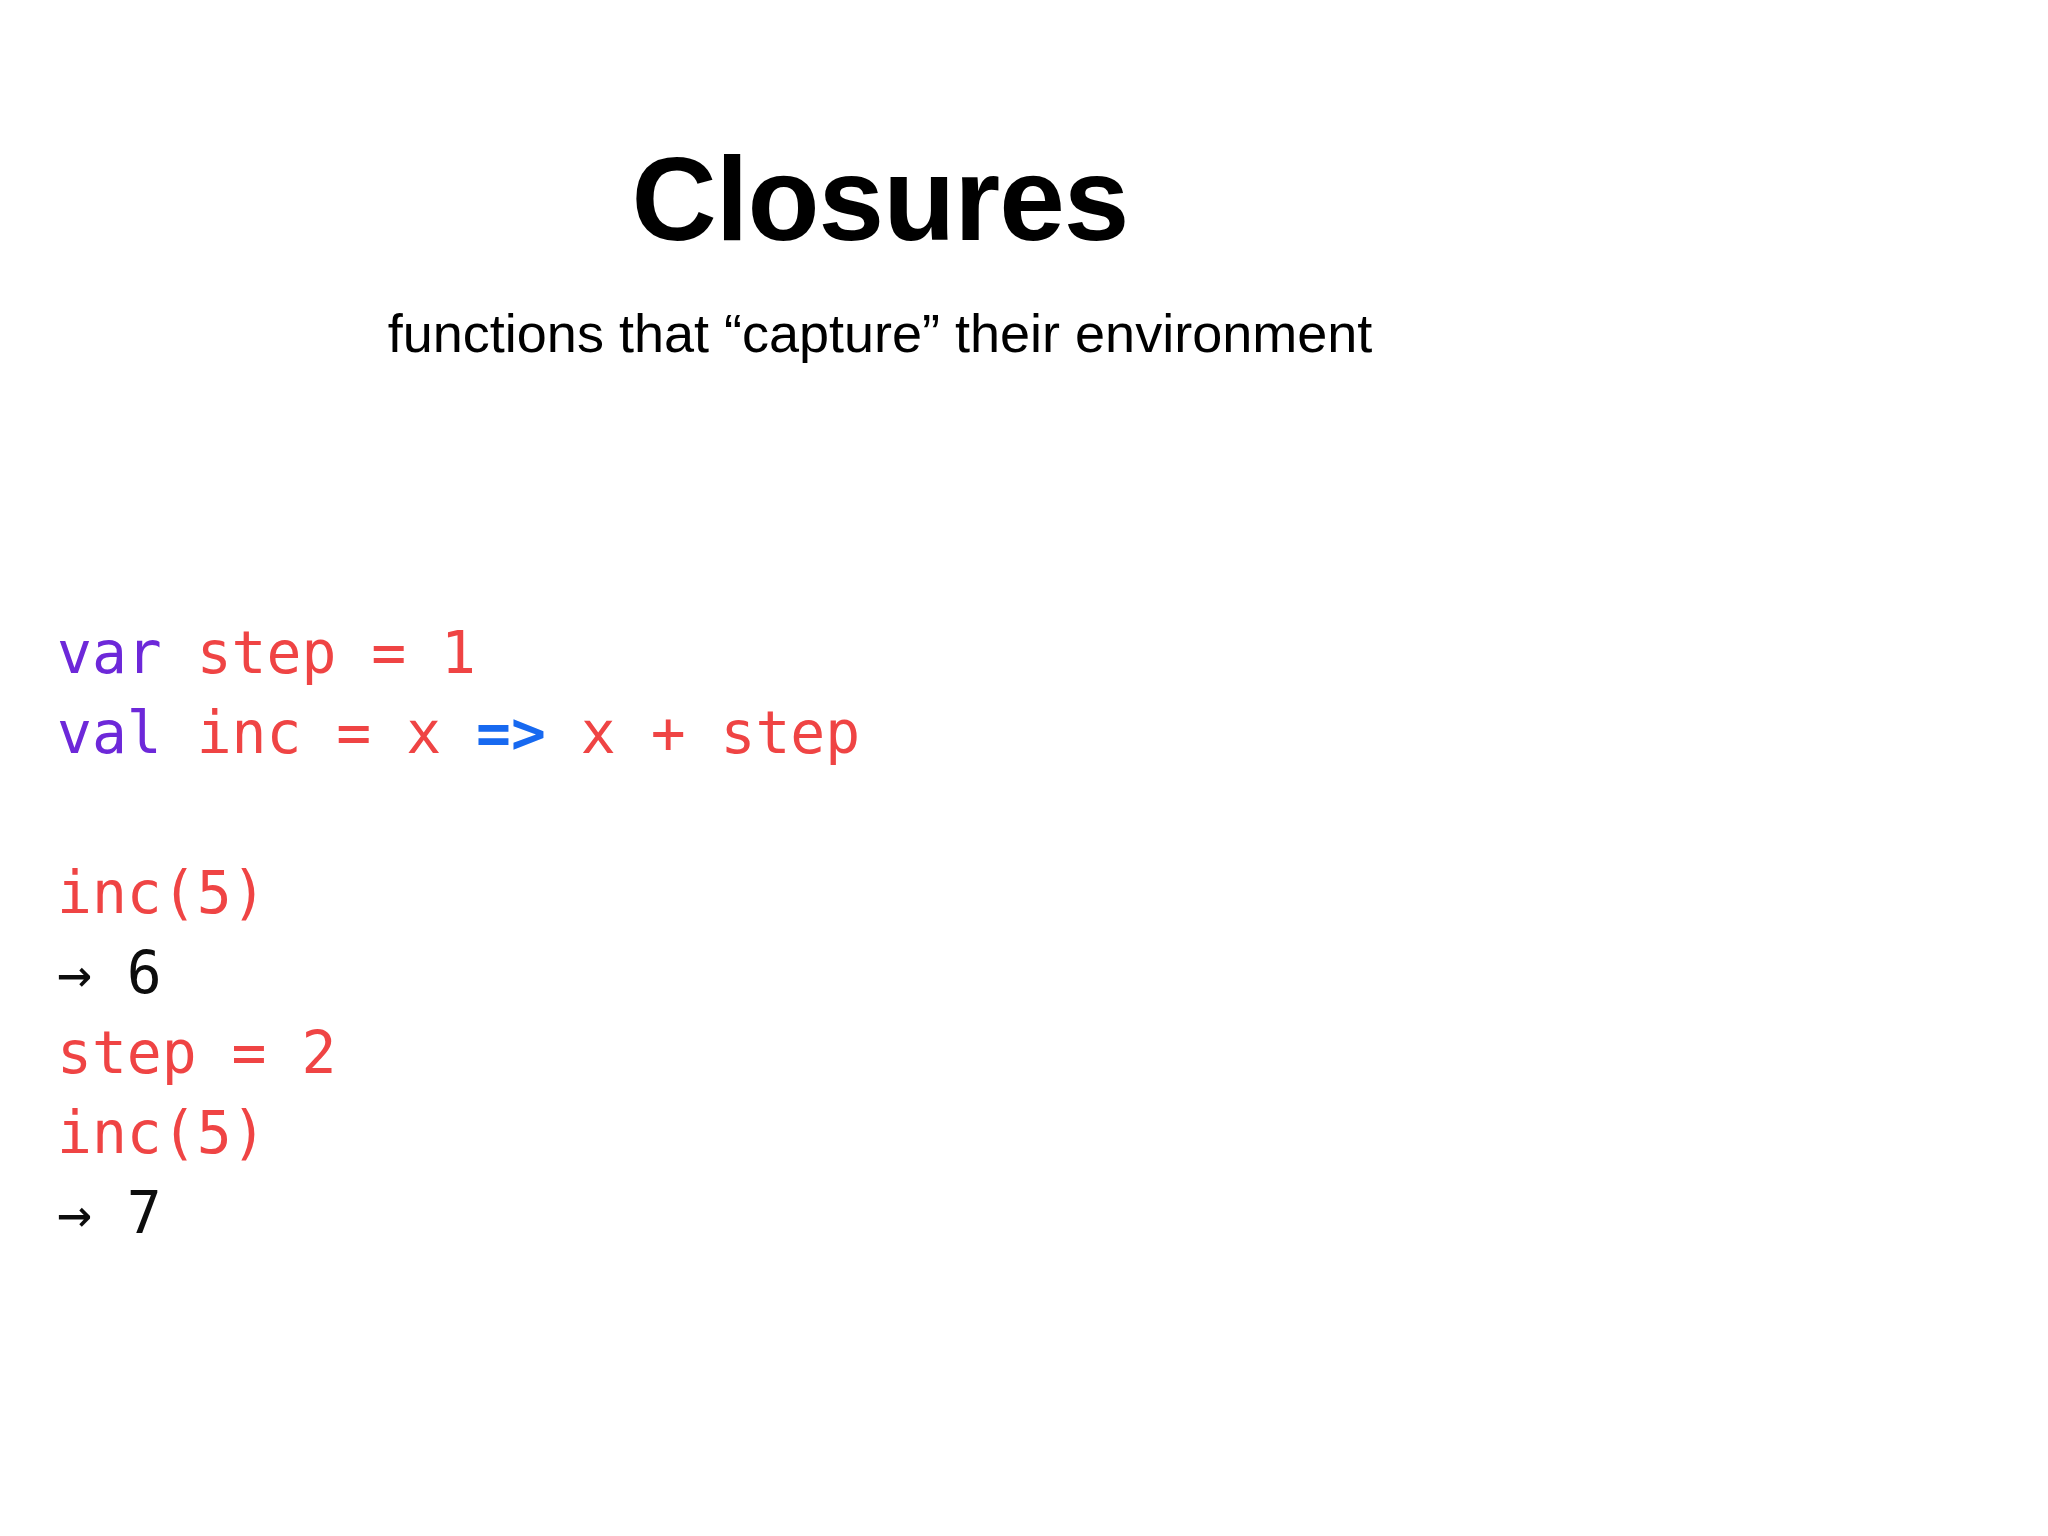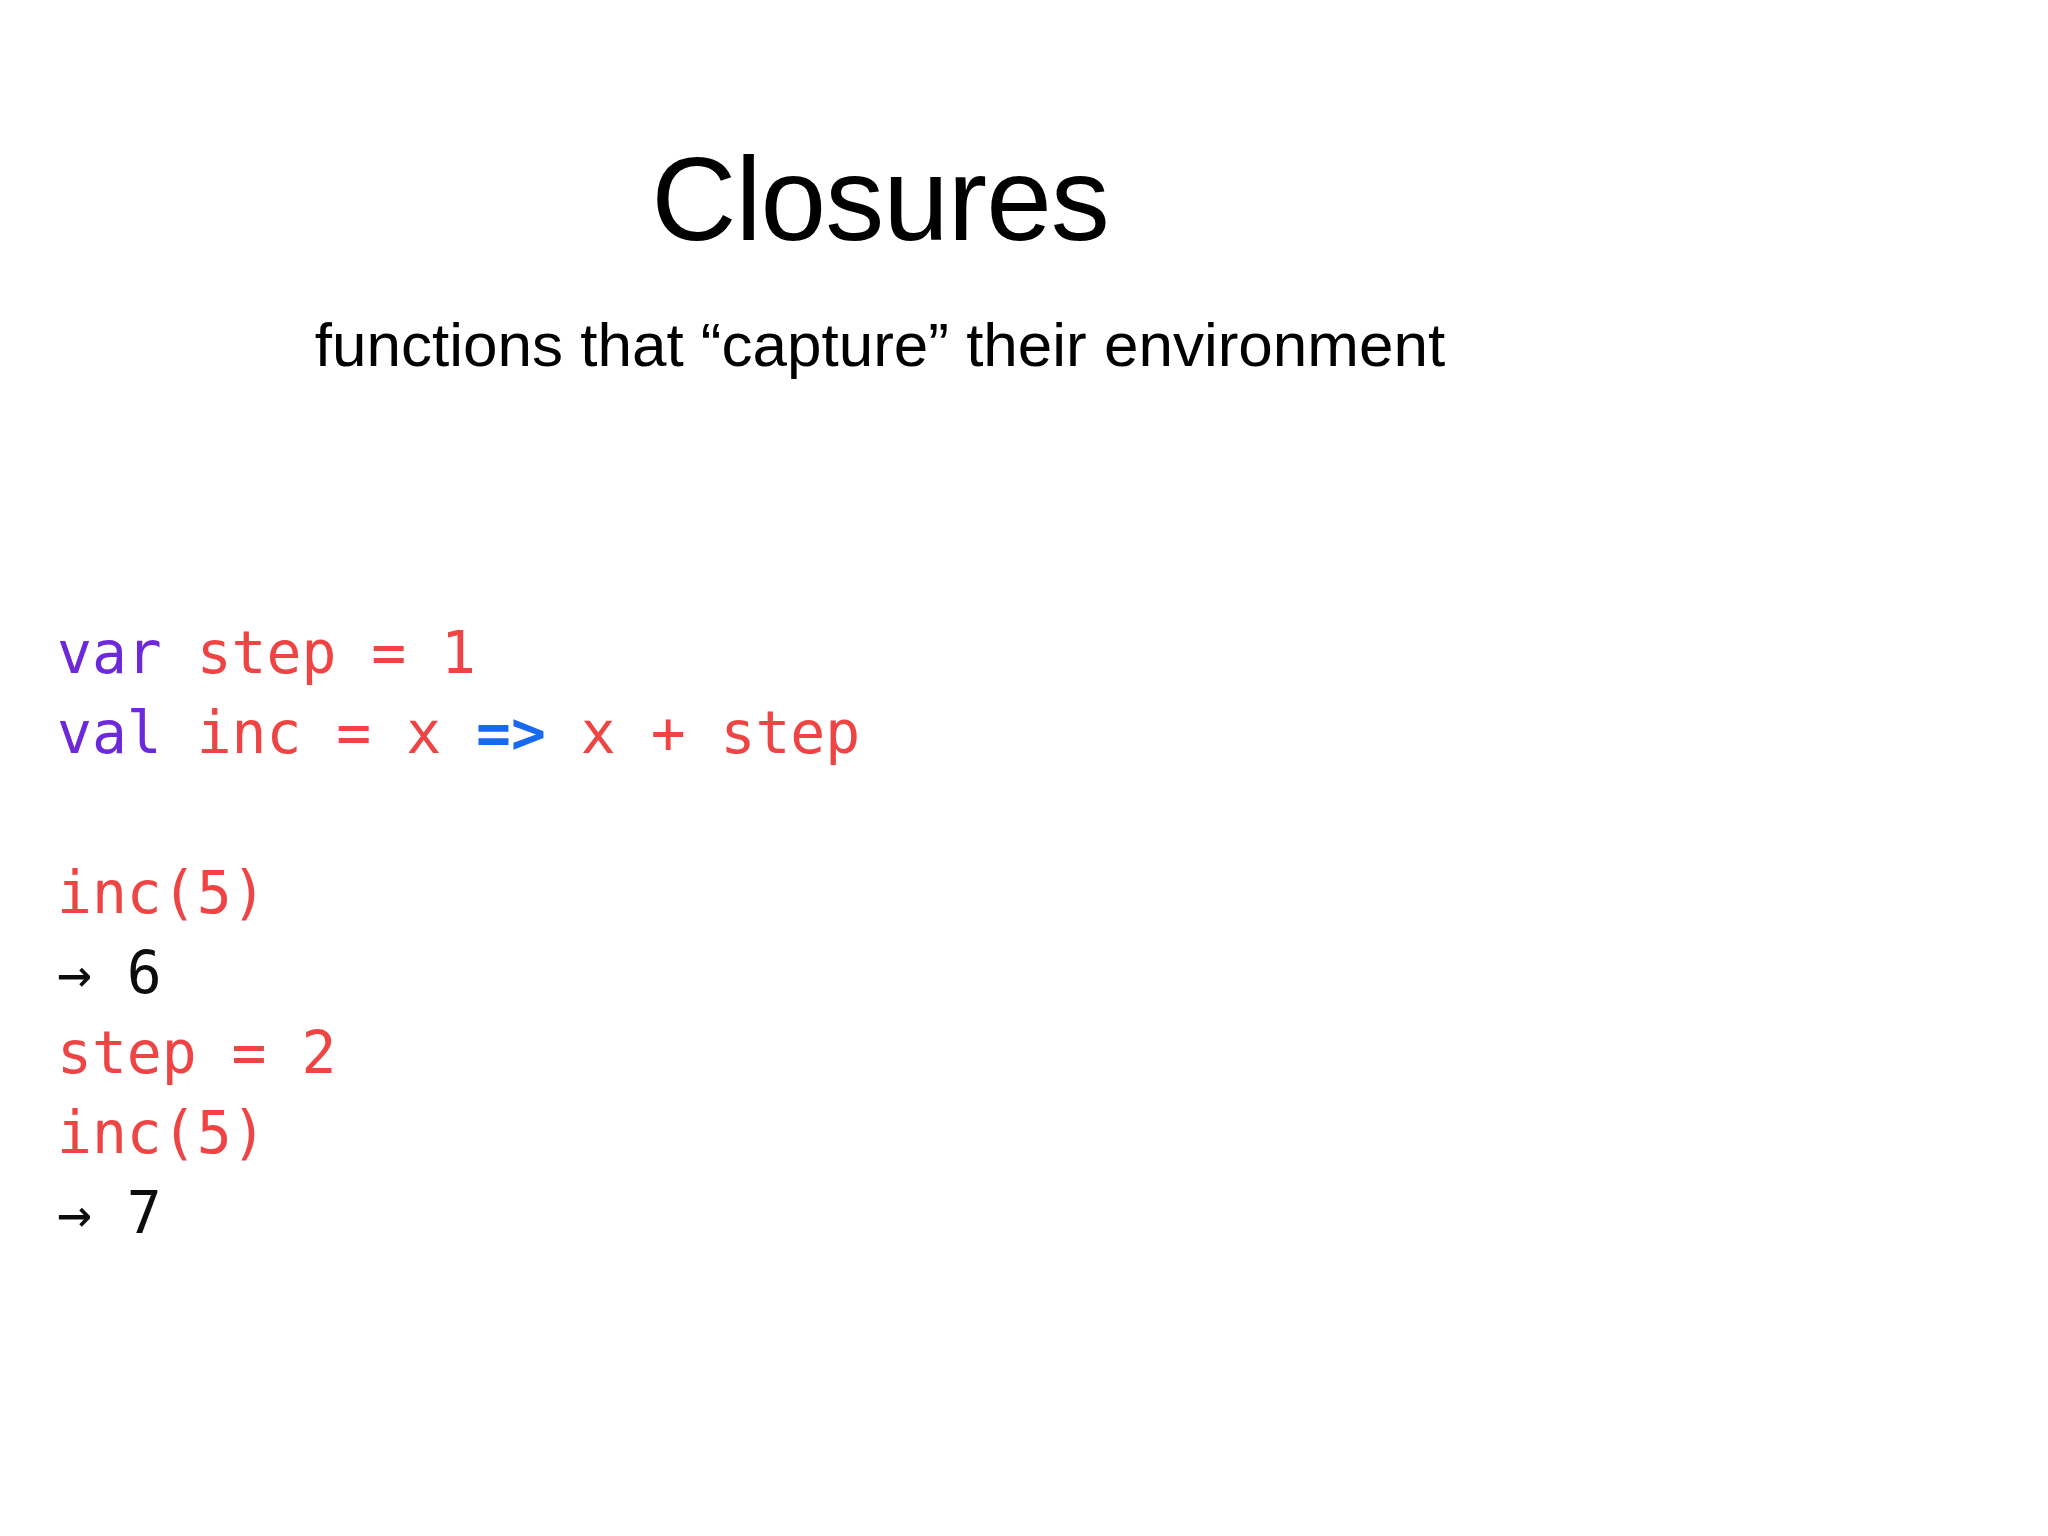--- a/index.html
+++ b/index.html
@@ -28,33 +28,33 @@
     left: 0;
     top: 0;
     width: 1760px;          
     padding-top: 140px;
     text-align: center;
   }
 
   .slide-title {
     margin: 0;
     font-family: "Liberation Sans", sans-serif;
-    font-weight: 400;
+    font-weight: 700;
     font-size: 118px;
     line-height: 1.0;
     color: #000000;
     letter-spacing: -1px;
   }
 
   .slide-subtitle {
-    margin: 12px;
+    margin: 4px;
     padding-top: 44px;
     font-family: "Liberation Sans", sans-serif;
     font-weight: 400;
-    font-size: 62px;
+    font-size: 54px;
     line-height: 1.0;
     color: #000000;
   }
 
   
   .code-block {
     position: absolute;
     left: 57px;
     top: 613px;
     font-family: "DejaVu Sans Mono", "Liberation Mono", monospace;

